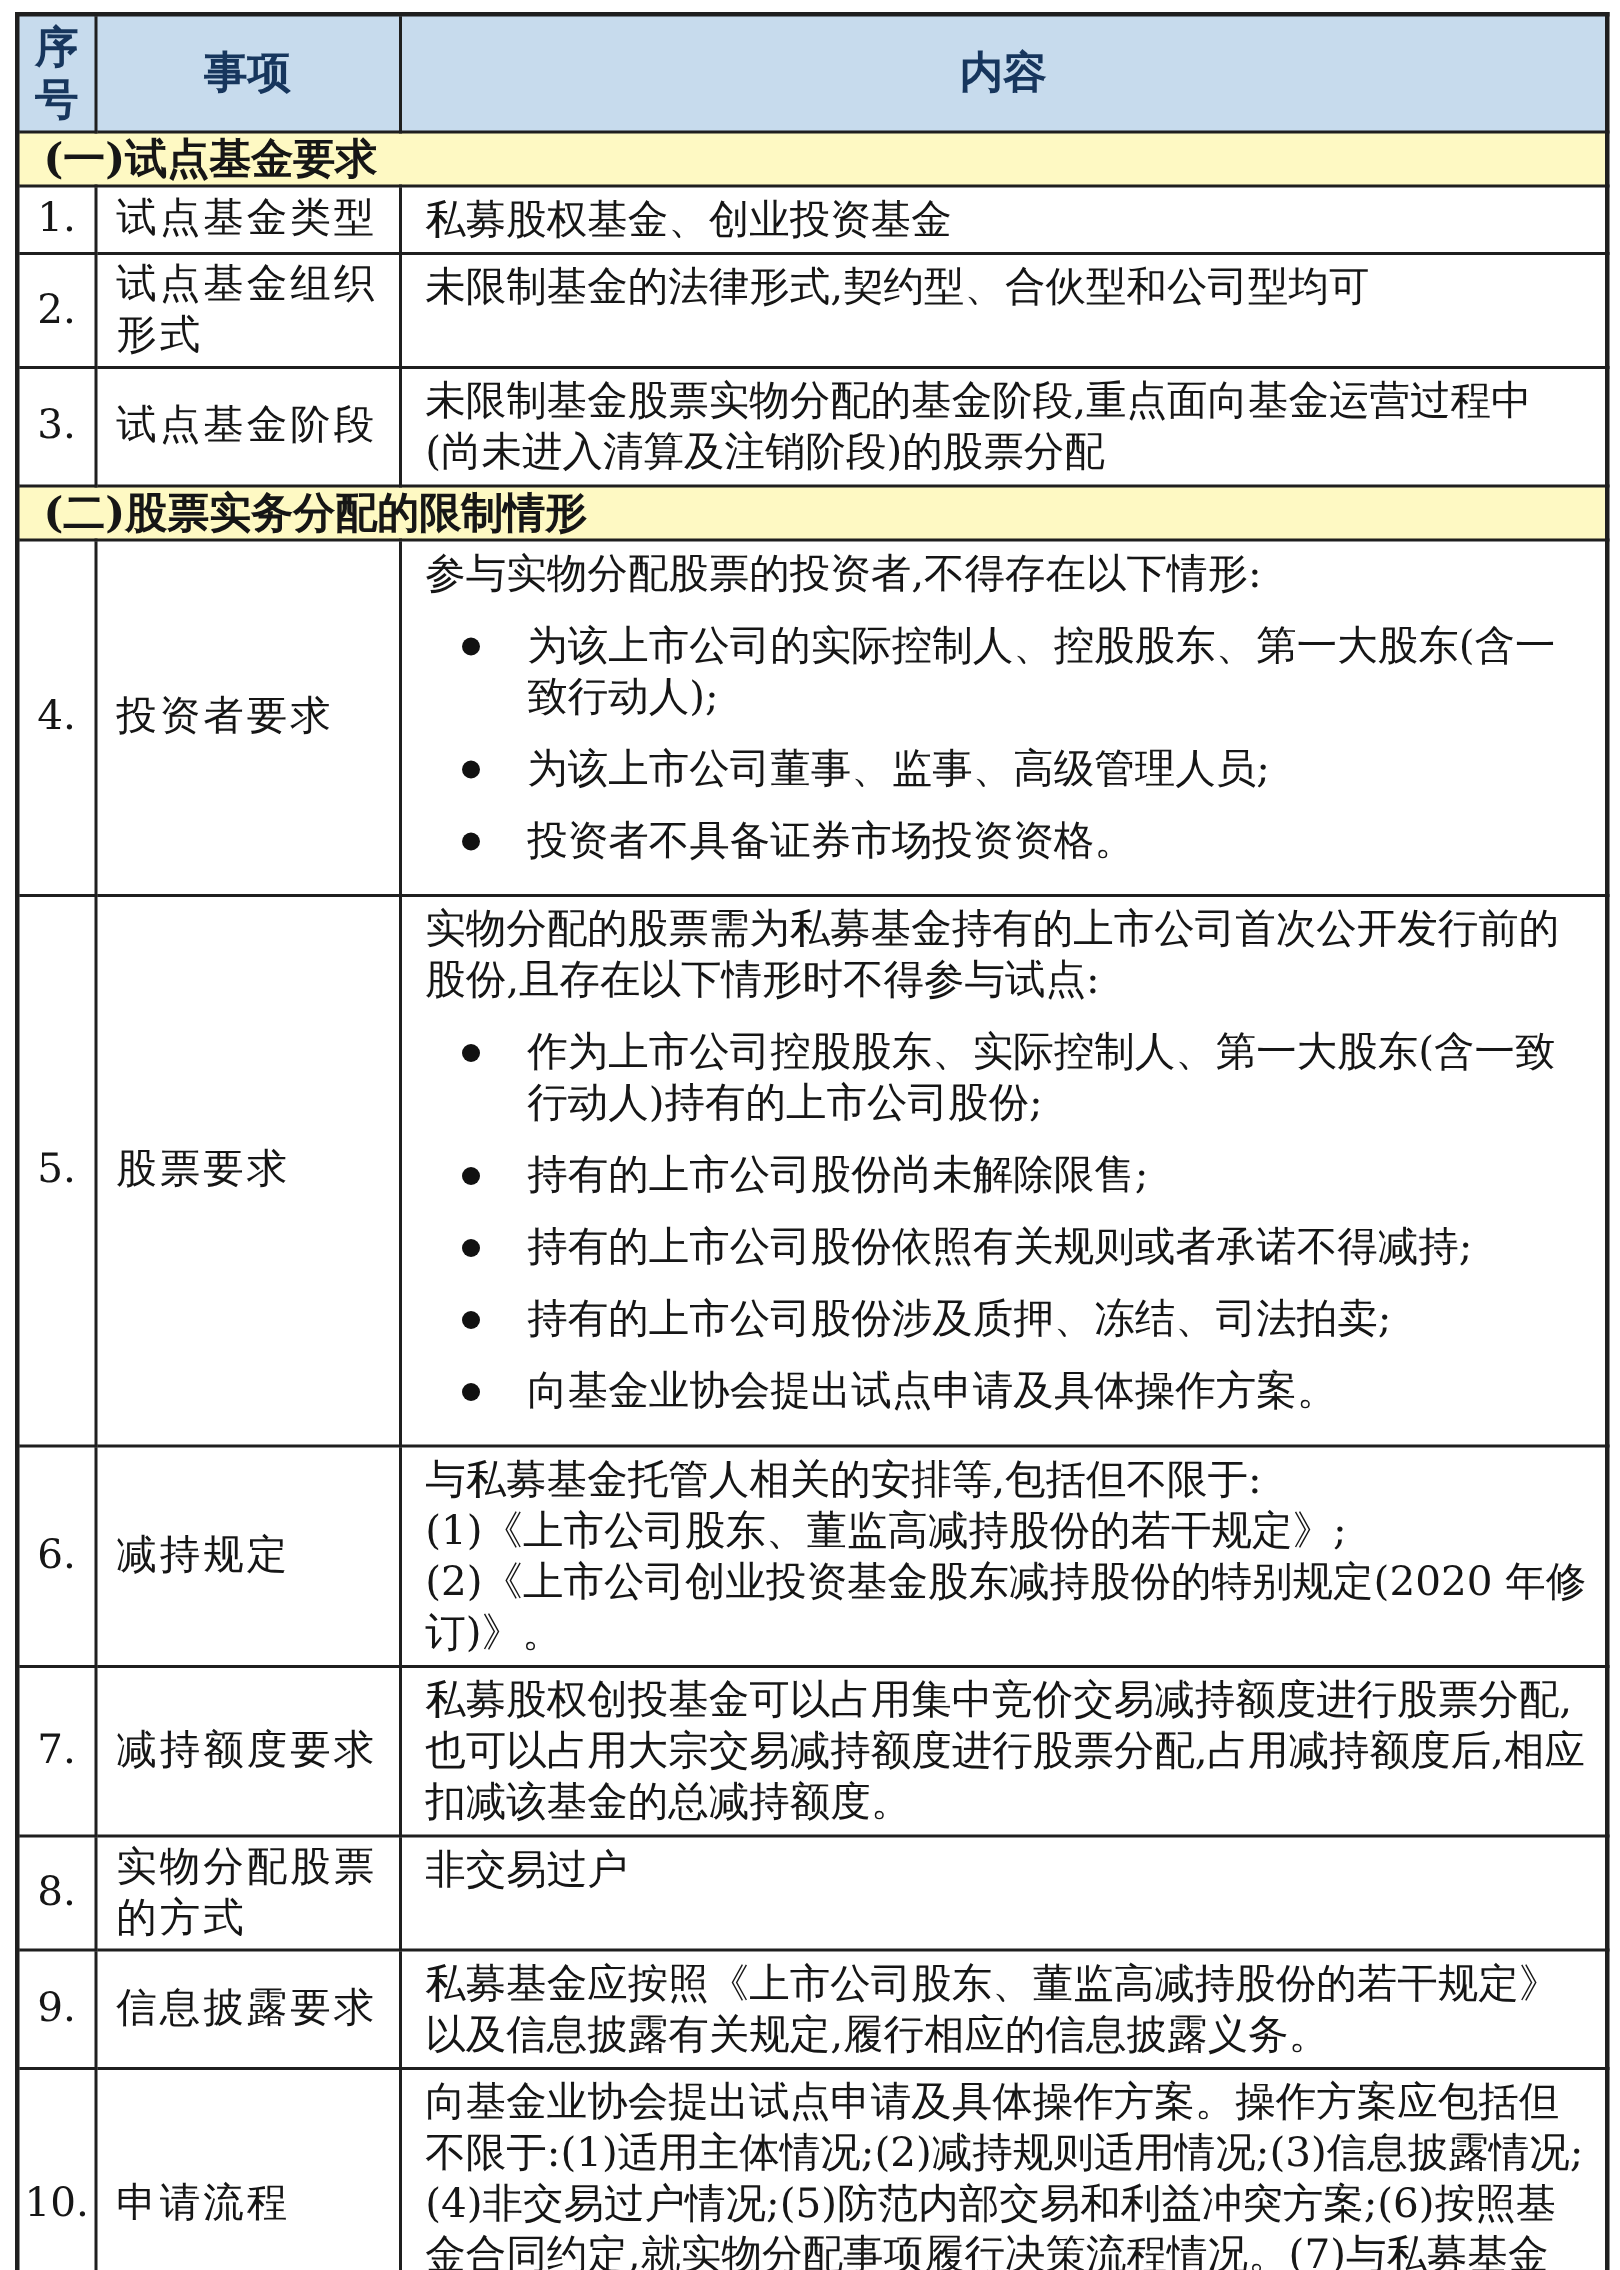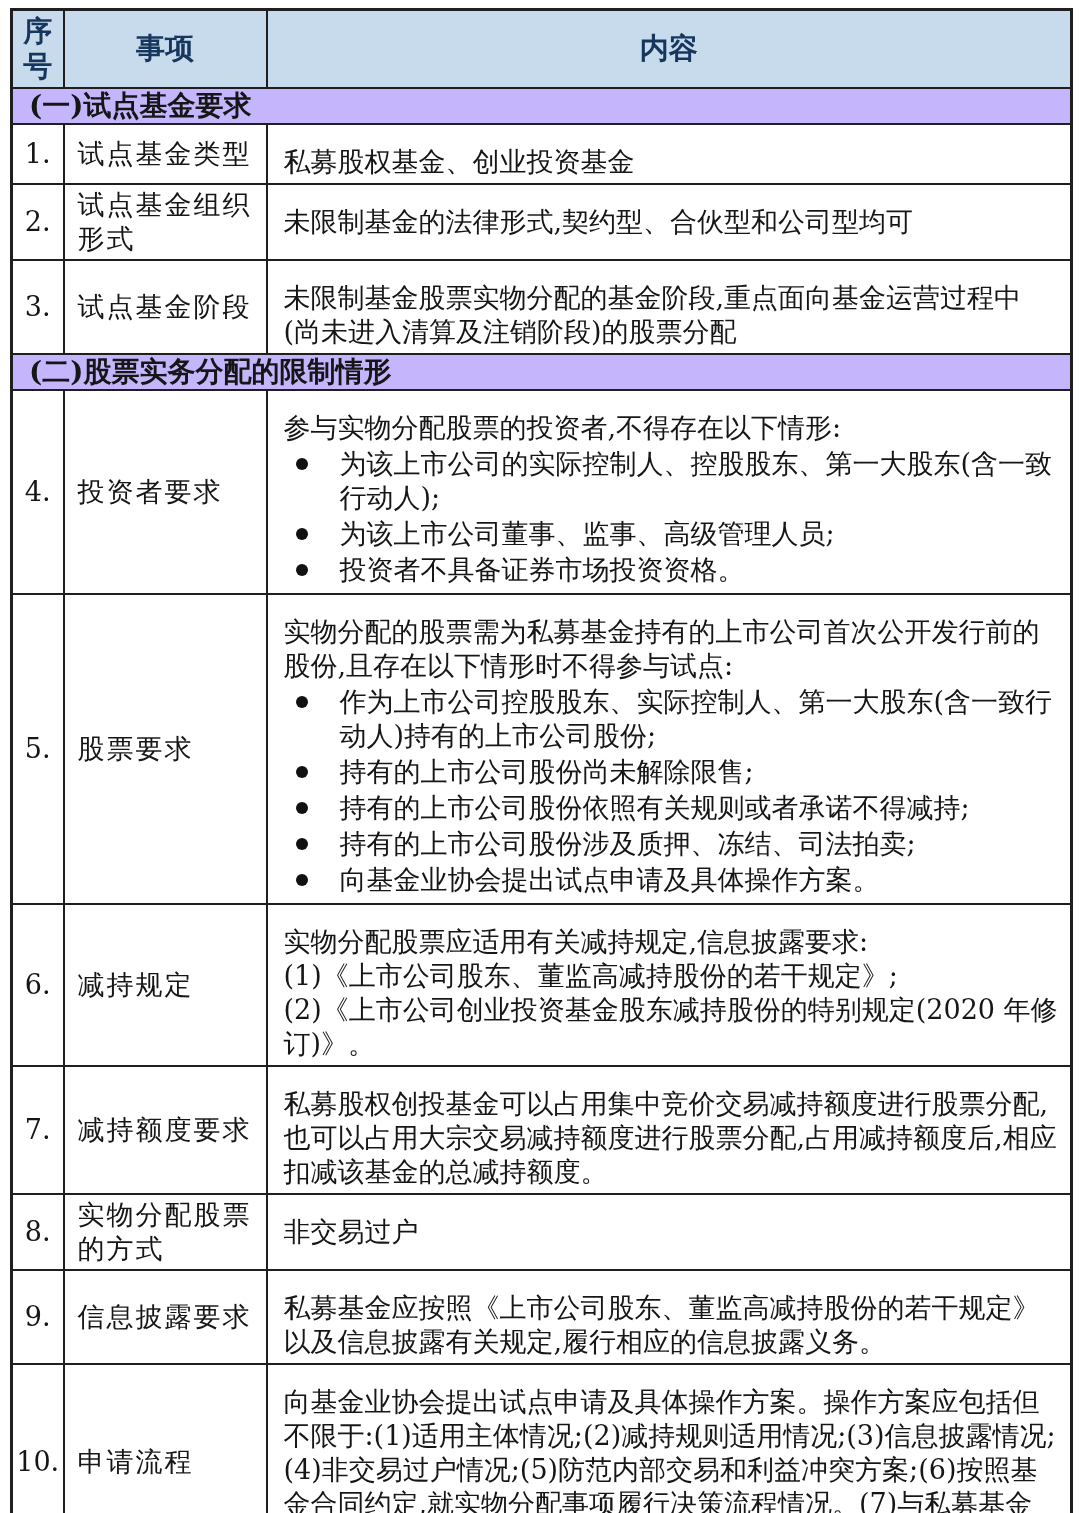--- a/index.html
+++ b/index.html
@@ -34,47 +34,47 @@
     text-align: center;
     vertical-align: middle;
     height: 78px;
     padding: 2px 3px;
   }
   tr.section-row td {
     font-weight: bold;
     font-size: 28px;
     line-height: 30px;
     padding: 2px 10px 2px 16px;
-    background: #c4b5fd;
+    background: #fef9c3;
   }
   td.num-cell {
     text-align: center;
     vertical-align: middle;
     font-size: 27px;
     line-height: 34px;
     padding: 2px 2px;
   }
   td.item-cell {
     vertical-align: middle;
     font-size: 27px;
     line-height: 34px;
     letter-spacing: 2px;
     padding: 3px 6px 3px 13px;
   }
   td.content-cell {
     vertical-align: top;
     font-size: 27px;
     line-height: 34px;
-    padding: 20px 12px 4px 16px;
+    padding: 5px 12px 4px 16px;
   }
   .p { margin: 0; }
   .bullet-line {
     position: relative;
     padding-left: 54px;
-    margin: 2px;
+    margin: 14px;
   }
   .bullet-line .dot {
     position: absolute;
     left: 10px;
     top: 11px;
     width: 12px;
     height: 12px;
     border-radius: 50%;
     background: #111111;
   }
@@ -143,21 +143,21 @@
             <div class="bullet-line"><span class="dot"></span><span>持有的上市公司股份尚未解除限售;</span></div>
             <div class="bullet-line"><span class="dot"></span><span>持有的上市公司股份依照有关规则或者承诺不得减持;</span></div>
             <div class="bullet-line"><span class="dot"></span><span>持有的上市公司股份涉及质押、冻结、司法拍卖;</span></div>
             <div class="bullet-line"><span class="dot"></span><span>向基金业协会提出试点申请及具体操作方案。</span></div>
           </td>
         </tr>
         <tr>
           <td class="num-cell">6.</td>
           <td class="item-cell">减持规定</td>
           <td class="content-cell">
-            <div class="p">实物分配股票应适用有关减持规定,信息披露要求:</div>
+            <div class="p">与私募基金托管人相关的安排等,包括但不限于:</div>
             <div class="p">(1)《上市公司股东、董监高减持股份的若干规定》;</div>
             <div class="p">(2)《上市公司创业投资基金股东减持股份的特别规定(2020 年修订)》。</div>
           </td>
         </tr>
         <tr>
           <td class="num-cell">7.</td>
           <td class="item-cell">减持额度要求</td>
           <td class="content-cell">
             <div class="p">私募股权创投基金可以占用集中竞价交易减持额度进行股票分配,也可以占用大宗交易减持额度进行股票分配,占用减持额度后,相应扣减该基金的总减持额度。</div>
           </td>

